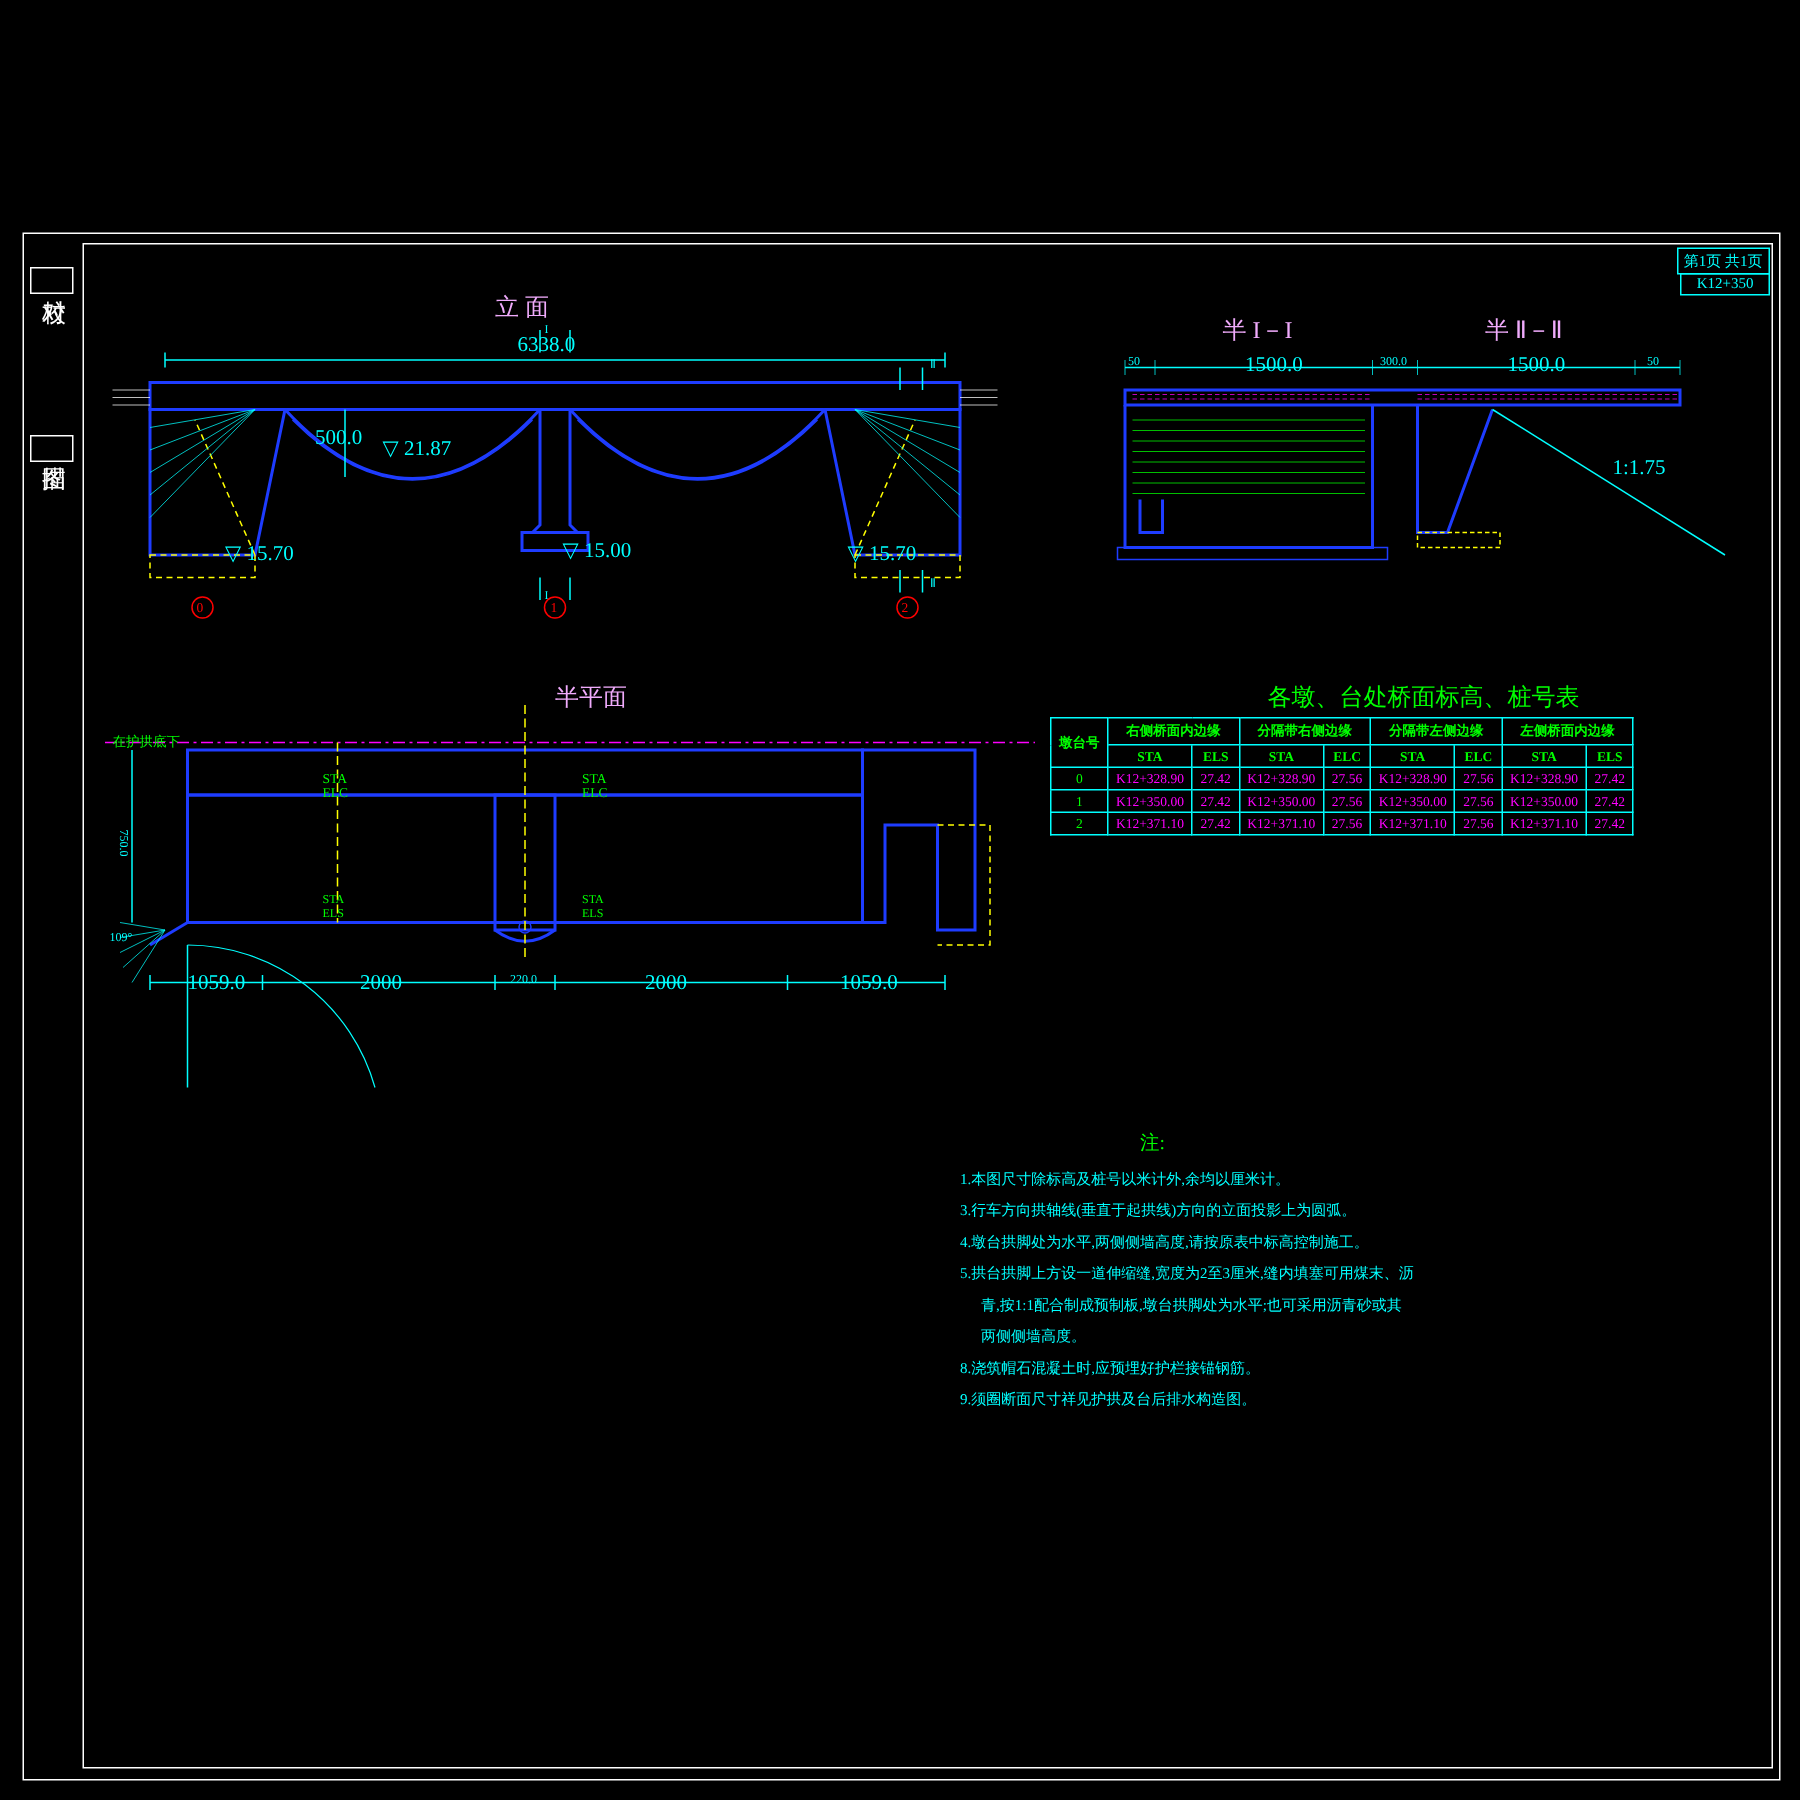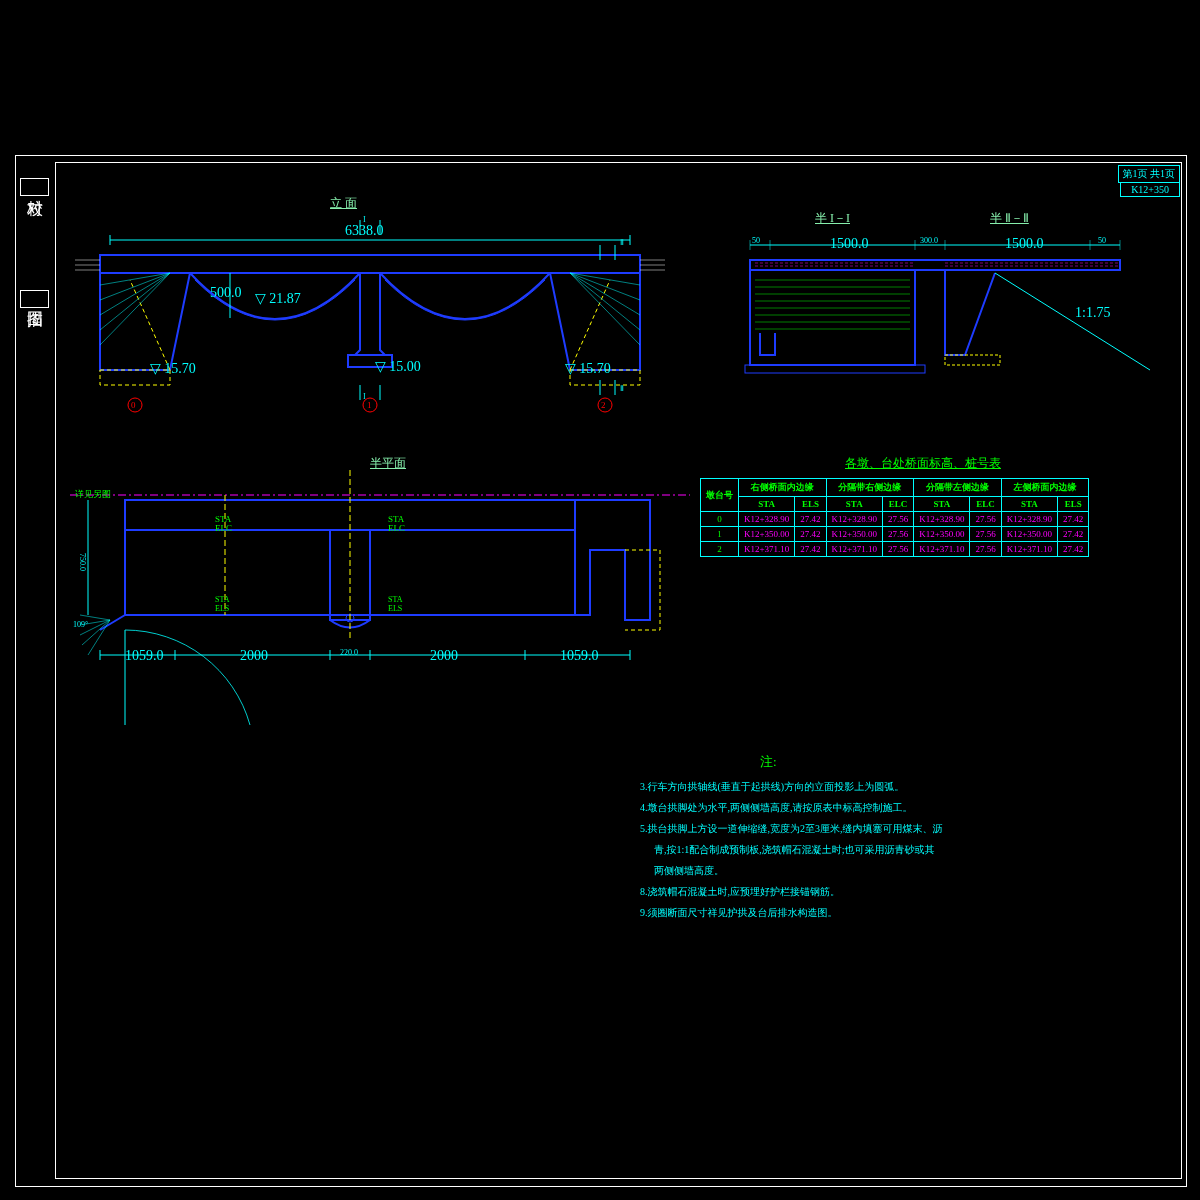--- a/index.html
+++ b/index.html
@@ -15,21 +15,21 @@
 svg{position:absolute}
 .cyan{stroke:#0ff;fill:none}
 .blue{stroke:#1e3cff;fill:none}
 .green{stroke:#0f0;fill:none}
 .yellow{stroke:#ff0;fill:none}
 .white{stroke:#fff;fill:none}
 .magenta{stroke:#f0f;fill:none}
 .red{stroke:#f00;fill:none}
 .txt{color:#0ff;position:absolute;font-size:14px}
 .gtxt{color:#0f0;position:absolute;font-size:9px}
-.section-title{color:#86efac;position:absolute;font-size:12px;text-decoration:underline}
+.section-title{color:#f0abfc;position:absolute;font-size:16px;}
 table{border-collapse:collapse;position:absolute}
 td,th{border:1px solid #0ff;padding:2px 5px;text-align:center;font-size:9px}
 th{color:#0f0}
 td{color:#f0f}
 .notes{position:absolute;left:640px;top:750px;color:#0ff;font-size:10px;line-height:1.9;width:520px}
 .notes div{margin-bottom:2px}
 .note-h{color:#0f0;font-size:13px;margin-left:120px;margin-bottom:8px}
 </style>
 </head>
 <body>
@@ -203,36 +203,36 @@
         <line x1="30" y1="180" x2="30" y2="190"></line>
         <line x1="105" y1="180" x2="105" y2="190"></line>
         <line x1="260" y1="180" x2="260" y2="190"></line>
         <line x1="300" y1="180" x2="300" y2="190"></line>
         <line x1="455" y1="180" x2="455" y2="190"></line>
         <line x1="560" y1="180" x2="560" y2="190"></line>
       </g>
 
 <line class="cyan" x1="18" y1="30" x2="18" y2="145"></line>
 </svg>
-<div class="gtxt" style="left:75px;top:488px">详见另图</div>
+<div class="gtxt" style="left:75px;top:488px">在护拱底下</div>
 <div class="gtxt" style="left:215px;top:514px">STA</div>
 <div class="gtxt" style="left:215px;top:523px">ELC</div>
 <div class="gtxt" style="left:388px;top:514px">STA</div>
 <div class="gtxt" style="left:388px;top:523px">ELC</div>
 <div class="gtxt" style="left:215px;top:595px;font-size:8px">STA<br>ELS</div>
 <div class="gtxt" style="left:388px;top:595px;font-size:8px">STA<br>ELS</div>
 <div class="txt" style="left:78px;top:553px;writing-mode:vertical-rl;font-size:8px">750.0</div>
 <div class="txt" style="left:73px;top:620px;font-size:8px">109°</div>
 <div class="txt" style="left:125px;top:648px">1059.0</div>
 <div class="txt" style="left:240px;top:648px">2000</div>
 <div class="txt" style="left:340px;top:648px;font-size:8px">220.0</div>
 <div class="txt" style="left:430px;top:648px">2000</div>
 <div class="txt" style="left:560px;top:648px">1059.0</div>
 
-<div class="gtxt" style="left:845px;top:455px;font-size:12px;text-decoration:underline">各墩、台处桥面标高、桩号表</div>
+<div class="gtxt" style="left:845px;top:455px;font-size:16px;">各墩、台处桥面标高、桩号表</div>
 <table style="left:700px;top:478px">
 <tbody>
         <tr>
 <th rowspan="2">墩台号</th>
 <th colspan="2">右侧桥面内边缘</th>
 <th colspan="2">分隔带右侧边缘</th>
 <th colspan="2">分隔带左侧边缘</th>
 <th colspan="2">左侧桥面内边缘</th>
 </tr>
 <tr>
@@ -276,22 +276,23 @@
           <td>K12+371.10</td>
           <td>27.56</td>
           <td>K12+371.10</td>
           <td>27.42</td>
         </tr>
 </tbody>
     </table>
 
 <div class="notes">
 <div class="note-h">注:</div>
+<div>1.本图尺寸除标高及桩号以米计外,余均以厘米计。</div>
 <div>3.行车方向拱轴线(垂直于起拱线)方向的立面投影上为圆弧。</div>
 <div>4.墩台拱脚处为水平,两侧侧墙高度,请按原表中标高控制施工。</div>
 <div>5.拱台拱脚上方设一道伸缩缝,宽度为2至3厘米,缝内填塞可用煤末、沥</div>
-<div style="padding-left:14px">青,按1:1配合制成预制板,浇筑帽石混凝土时;也可采用沥青砂或其</div>
+<div style="padding-left:14px">青,按1:1配合制成预制板,墩台拱脚处为水平;也可采用沥青砂或其</div>
 <div style="padding-left:14px">两侧侧墙高度。</div>
 <div>8.浇筑帽石混凝土时,应预埋好护栏接锚钢筋。</div>
 <div>9.须圈断面尺寸祥见护拱及台后排水构造图。</div>
 </div>
 
 </div>
 
 </body></html>

